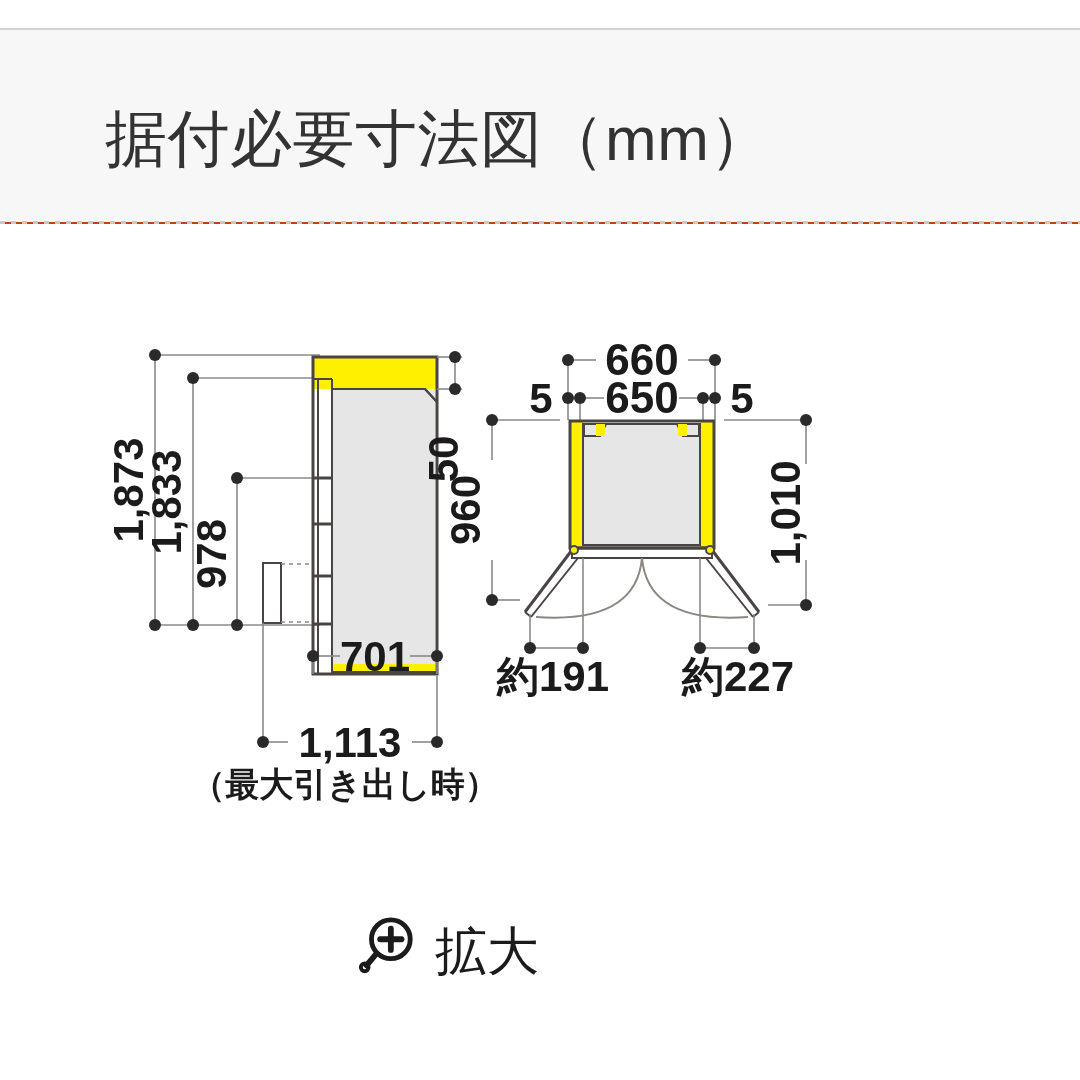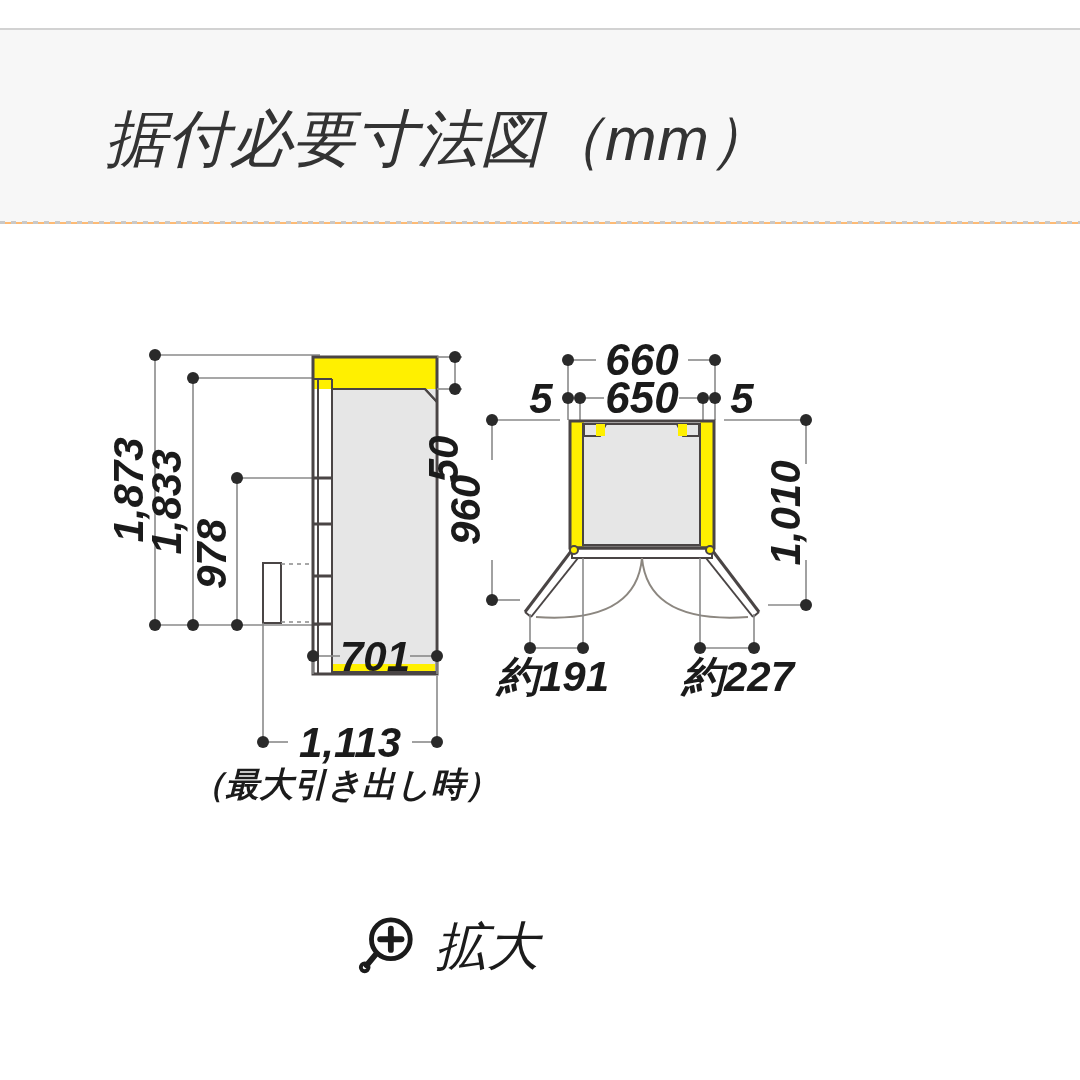--- a/index.html
+++ b/index.html
@@ -2,21 +2,21 @@
 <html><head>
 <meta charset="utf-8">
 <style>
   html,body{margin:0;padding:0;}
   body{
     width:1080px;height:1080px;
     background:#ffffff;
     font-family:"Liberation Sans","DejaVu Sans",sans-serif;
     overflow:hidden;
   }
-  .page{position:relative;width:1080px;height:760px;background:#fdba74;font-style:italic;}
+  .page{position:relative;width:1080px;height:760px;background:#c2410c;}
 
   
   .top-white{position:absolute;left:0;top:0;width:1080px;height:28px;background:#ffffff;}
   .header{
     position:absolute;left:0;top:28px;width:1080px;height:194px;
     background:#f7f7f7;border-top:2px solid #d2d2d2;
     box-sizing:border-box;
   }
   .header-title{
     position:absolute;left:105px;top:78px;
@@ -28,21 +28,21 @@
     background-image:repeating-linear-gradient(to right,#c9c9c9 0 5px,transparent 5px 11px);
   }
 
   
   .canvas{position:absolute;left:0;top:224px;width:1080px;height:680px;background:#ffffff;}
   svg.fig{display:block;width:1080px;height:680px;}
 
   
   .zoom-ctl{
     position:absolute;left:355px;top:915px;
-    display:flex;align-items:center;gap:18px;cursor:pointer;
+    display:flex;align-items:flex-end;gap:18px;cursor:pointer;
   }
   .zoom-ctl .glyph{width:62px;height:62px;display:block;}
   .zoom-label{font-size:52px;color:#1b1b1b;line-height:1;white-space:nowrap;}
 </style>
 </head>
 <body>
 
 <div class="page">
 
   <div class="top-white"></div>

